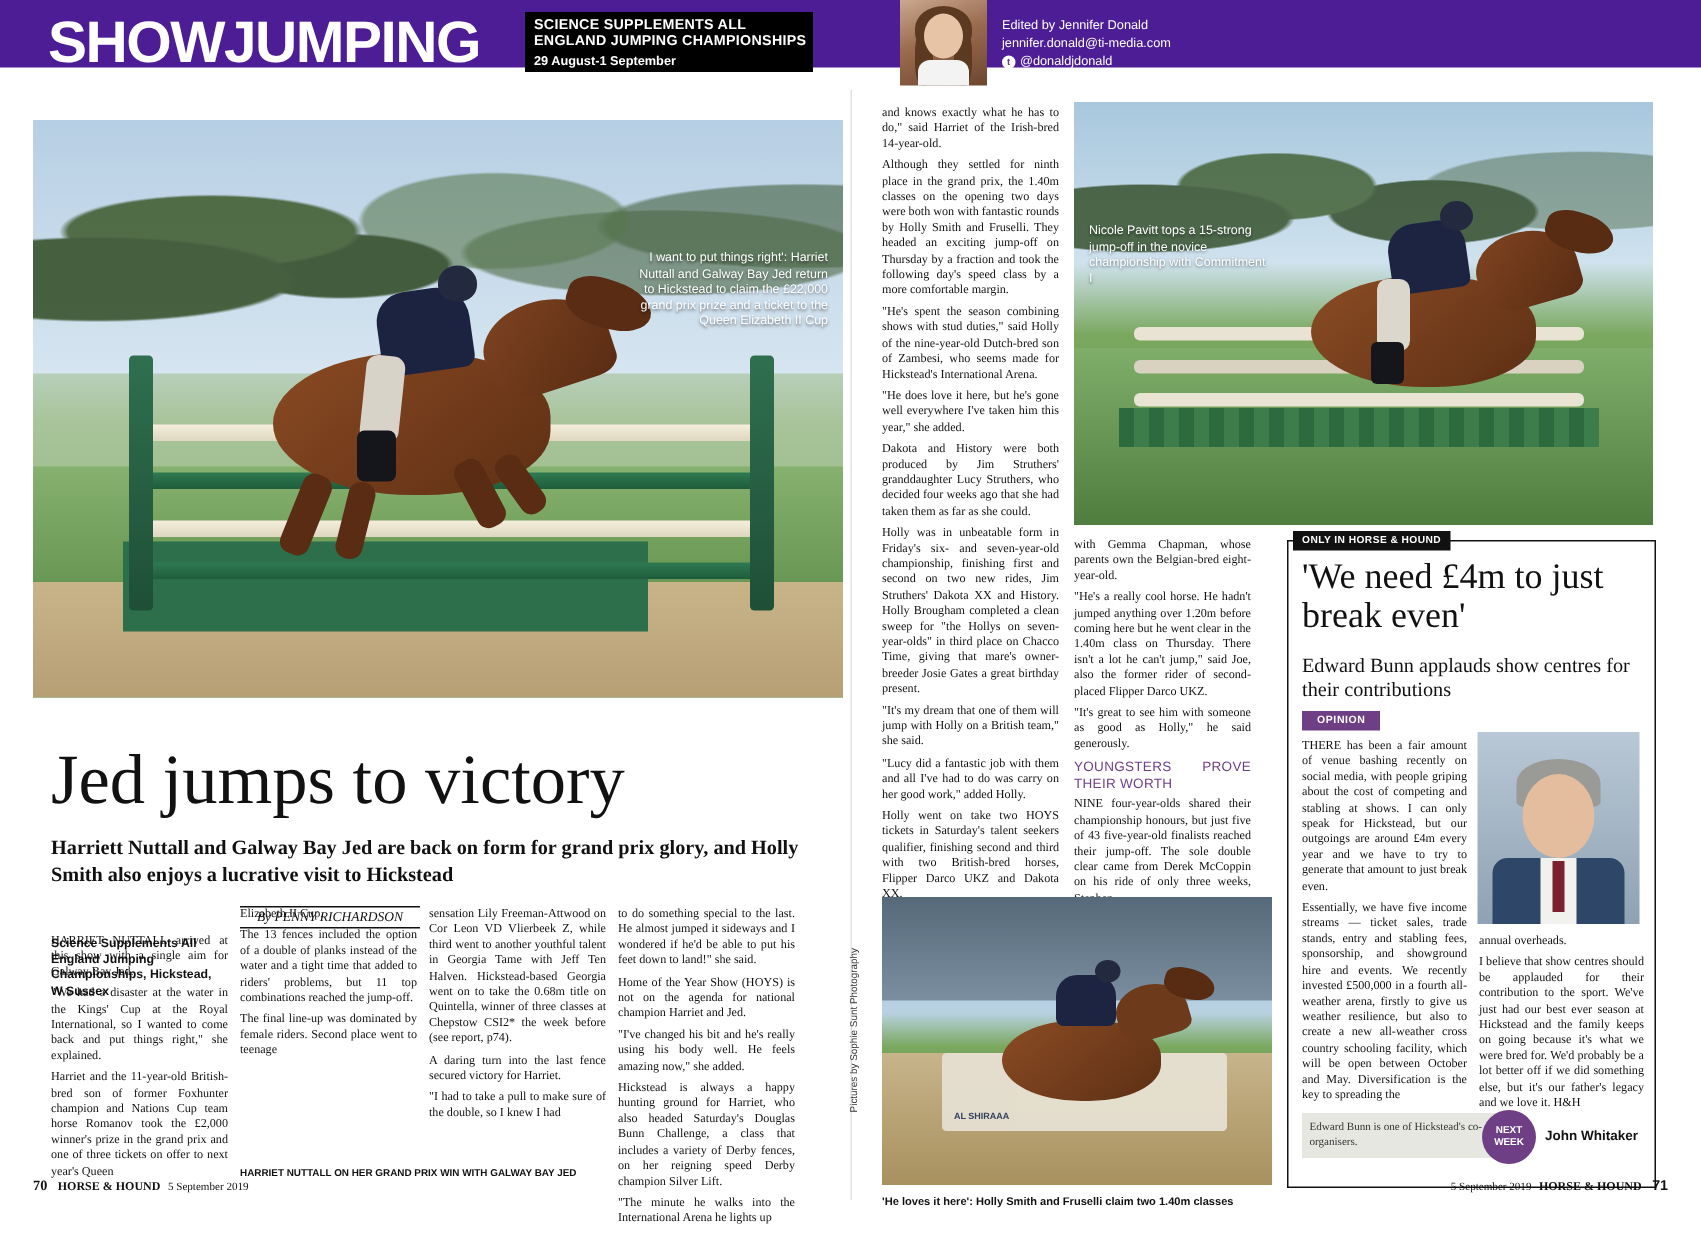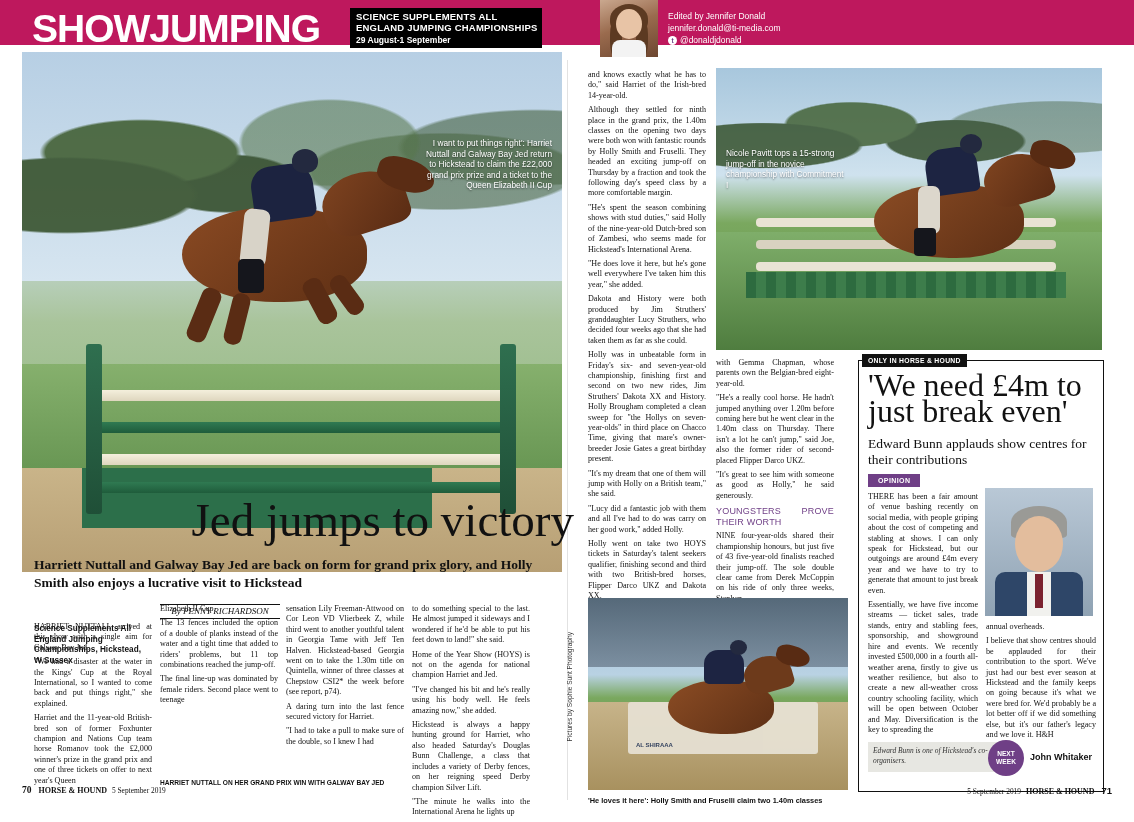--- a/index.html
+++ b/index.html
@@ -9,21 +9,21 @@
     font-family:"Liberation Serif", serif;
     color:#111;
     overflow:hidden;
     position:relative;
   }
   .page{position:absolute;inset:0;}
 
   
   .masthead{
     position:absolute;left:0;top:0;width:1134px;height:45px;
-    background:#be185d;
+    background:#4c1d95;
   }
   .masthead-title{
     position:absolute;left:32px;top:7px;
     font-family:"Liberation Sans", sans-serif;
     font-weight:bold;font-size:39px;letter-spacing:-1px;
     color:#ffffff;
   }
   .masthead-sub{
     position:absolute;left:350px;top:8px;width:192px;height:40px;
     background:#000000;color:#ffffff;
@@ -56,21 +56,21 @@
   .editor-block{
     position:absolute;left:668px;top:10px;
     font-family:"Liberation Sans", sans-serif;color:#ffffff;font-size:8.5px;line-height:12px;
   }
   .editor-block .row{display:block;white-space:nowrap;}
   .tw-badge{display:inline-block;width:9px;height:9px;border-radius:50%;background:#ffffff;color:#6f3f86;
     font-size:6.5px;text-align:center;line-height:9px;margin-right:3px;font-weight:bold;}
 
   
   .main-photo{
-    position:absolute;left:22px;top:52px;width:540px;height:520px;
+    position:absolute;left:22px;top:80px;width:540px;height:385px;
     background:linear-gradient(#bcd2e6 0%,#cfe0ee 30%,#a9c49b 52%,#7fae6c 100%);
     overflow:hidden;
     text-decoration:underline;
   }
   .mp-sky{position:absolute;left:0;top:0;width:100%;height:44%;background:linear-gradient(#b7cfe4,#d6e5f0);}
   .mp-trees{position:absolute;left:0;top:0;width:100%;height:46%;
      background:
        radial-gradient(ellipse at 8% 60%, #2f4a22 0 18%, transparent 19%),
        radial-gradient(ellipse at 22% 42%, #3c5a2b 0 16%, transparent 17%),
        radial-gradient(ellipse at 38% 55%, #2c4620 0 15%, transparent 16%),
@@ -105,21 +105,21 @@
   .mp-caption{
     position:absolute;right:10px;top:86px;width:130px;
     font-family:"Liberation Sans", sans-serif;
     color:#ffffff;font-size:8.3px;line-height:10.6px;text-align:right;
     text-shadow:0 1px 2px rgba(0,0,0,.55);
   }
 
   
   .headline{
     position:absolute;left:34px;top:494px;width:540px;
-    font-family:"Liberation Serif", serif;font-size:47px;line-height:52px;color:#111;text-align:right;
+    font-family:"Liberation Serif", serif;font-size:47px;line-height:52px;color:#111;
   }
   .standfirst{
     position:absolute;left:34px;top:556px;width:520px;
     font-family:"Liberation Serif", serif;font-weight:bold;font-size:13.5px;line-height:18px;color:#111;
   }
 
   
   .kicker{
     position:absolute;left:34px;top:604px;width:110px;
     font-family:"Liberation Sans", sans-serif;font-weight:bold;font-size:8.2px;line-height:10.5px;color:#111;margin-top:20px;
@@ -222,21 +222,21 @@
     position:absolute;left:858px;top:360px;width:244px;height:430px;
     border:1.5px solid #111;background:#ffffff;
   }
   .op-tag{
     position:absolute;left:862px;top:354px;
     background:#111;color:#fff;font-family:"Liberation Sans",sans-serif;
     font-weight:bold;font-size:6.8px;padding:3px 6px;letter-spacing:.3px;
   }
   .op-head{
     position:absolute;left:868px;top:372px;width:226px;
-    font-family:"Liberation Serif", serif;font-size:32px;line-height:26px;color:#111;
+    font-family:"Liberation Serif", serif;font-size:24px;line-height:26px;color:#111;
   }
   .op-sub{
     position:absolute;left:868px;top:436px;width:226px;
     font-family:"Liberation Serif", serif;font-size:13.5px;line-height:16px;color:#111;
   }
   .op-badge{
     position:absolute;left:868px;top:474px;
     background:#6f3f86;color:#fff;font-family:"Liberation Sans",sans-serif;
     font-weight:bold;font-size:7px;padding:3px 10px;letter-spacing:.4px;
   }
@@ -248,21 +248,21 @@
   .op-hair{position:absolute;left:26px;top:18px;width:56px;height:32px;border-radius:50% 50% 10% 10%;background:#9a9a96;}
   .op-jacket{position:absolute;left:10px;top:84px;width:88px;height:44px;background:#2e4668;border-radius:10px 10px 0 0;}
   .op-shirt{position:absolute;left:42px;top:84px;width:24px;height:44px;background:#f1f1ee;}
   .op-tie{position:absolute;left:50px;top:86px;width:8px;height:34px;background:#7a2230;}
   .opcol{position:absolute;font-size:8.1px;line-height:10.4px;text-align:justify;}
   .opcol p{margin:0 0 4px 0;}
   .opcolA{left:868px;top:492px;width:110px;}
   .opcolB{left:986px;top:622px;width:110px;}
   .op-credit{
     position:absolute;left:868px;top:742px;width:136px;height:30px;
-    background:#e7e7e2;font-family:"Liberation Serif",serif;font-style:italic;
+    background:#e7e7e2;font-family:"Liberation Serif",serif;
     font-size:7.4px;line-height:9.5px;padding:4px 5px;box-sizing:border-box;color:#333;
   }
   .nextweek{
     position:absolute;left:988px;top:740px;width:36px;height:36px;border-radius:50%;
     background:#6f3f86;color:#fff;font-family:"Liberation Sans",sans-serif;font-weight:bold;
     font-size:6.6px;line-height:8px;text-align:center;display:flex;align-items:center;justify-content:center;
   }
   .nextweek-name{
     position:absolute;left:1030px;top:752px;
     font-family:"Liberation Sans",sans-serif;font-weight:bold;font-size:9px;color:#111;
@@ -355,21 +355,21 @@
     <p>HARRIET NUTTALL arrived at this show with a single aim for Galway Bay Jed.</p>
     <p>"We had a disaster at the water in the Kings' Cup at the Royal International, so I wanted to come back and put things right," she explained.</p>
     <p>Harriet and the 11-year-old British-bred son of former Foxhunter champion and Nations Cup team horse Romanov took the £2,000 winner's prize in the grand prix and one of three tickets on offer to next year's Queen</p>
   </div>
   <div class="col colL2">
     <p>Elizabeth II Cup.</p>
     <p>The 13 fences included the option of a double of planks instead of the water and a tight time that added to riders' problems, but 11 top combinations reached the jump-off.</p>
     <p>The final line-up was dominated by female riders. Second place went to teenage</p>
   </div>
   <div class="col colL3">
-    <p>sensation Lily Freeman-Attwood on Cor Leon VD Vlierbeek Z, while third went to another youthful talent in Georgia Tame with Jeff Ten Halven. Hickstead-based Georgia went on to take the 1.30m title on Quintella, winner of three classes at Chepstow CSI2* the week before (see report, p74).</p>
+    <p>sensation Lily Freeman-Attwood on Cor Leon VD Vlierbeek Z, while third went to another youthful talent in Georgia Tame with Jeff Ten Halven. Hickstead-based Georgia went on to take the 0.68m title on Quintella, winner of three classes at Chepstow CSI2* the week before (see report, p74).</p>
     <p>A daring turn into the last fence secured victory for Harriet.</p>
     <p>"I had to take a pull to make sure of the double, so I knew I had</p>
   </div>
   <div class="col" style="left:412px;top:604px;width:118px;">
     <p>to do something special to the last. He almost jumped it sideways and I wondered if he'd be able to put his feet down to land!" she said.</p>
     <p>Home of the Year Show (HOYS) is not on the agenda for national champion Harriet and Jed.</p>
     <p>"I've changed his bit and he's really using his body well. He feels amazing now," she added.</p>
     <p>Hickstead is always a happy hunting ground for Harriet, who also headed Saturday's Douglas Bunn Challenge, a class that includes a variety of Derby fences, on her reigning speed Derby champion Silver Lift.</p>
     <p>"The minute he walks into the International Arena he lights up</p>
   </div>

